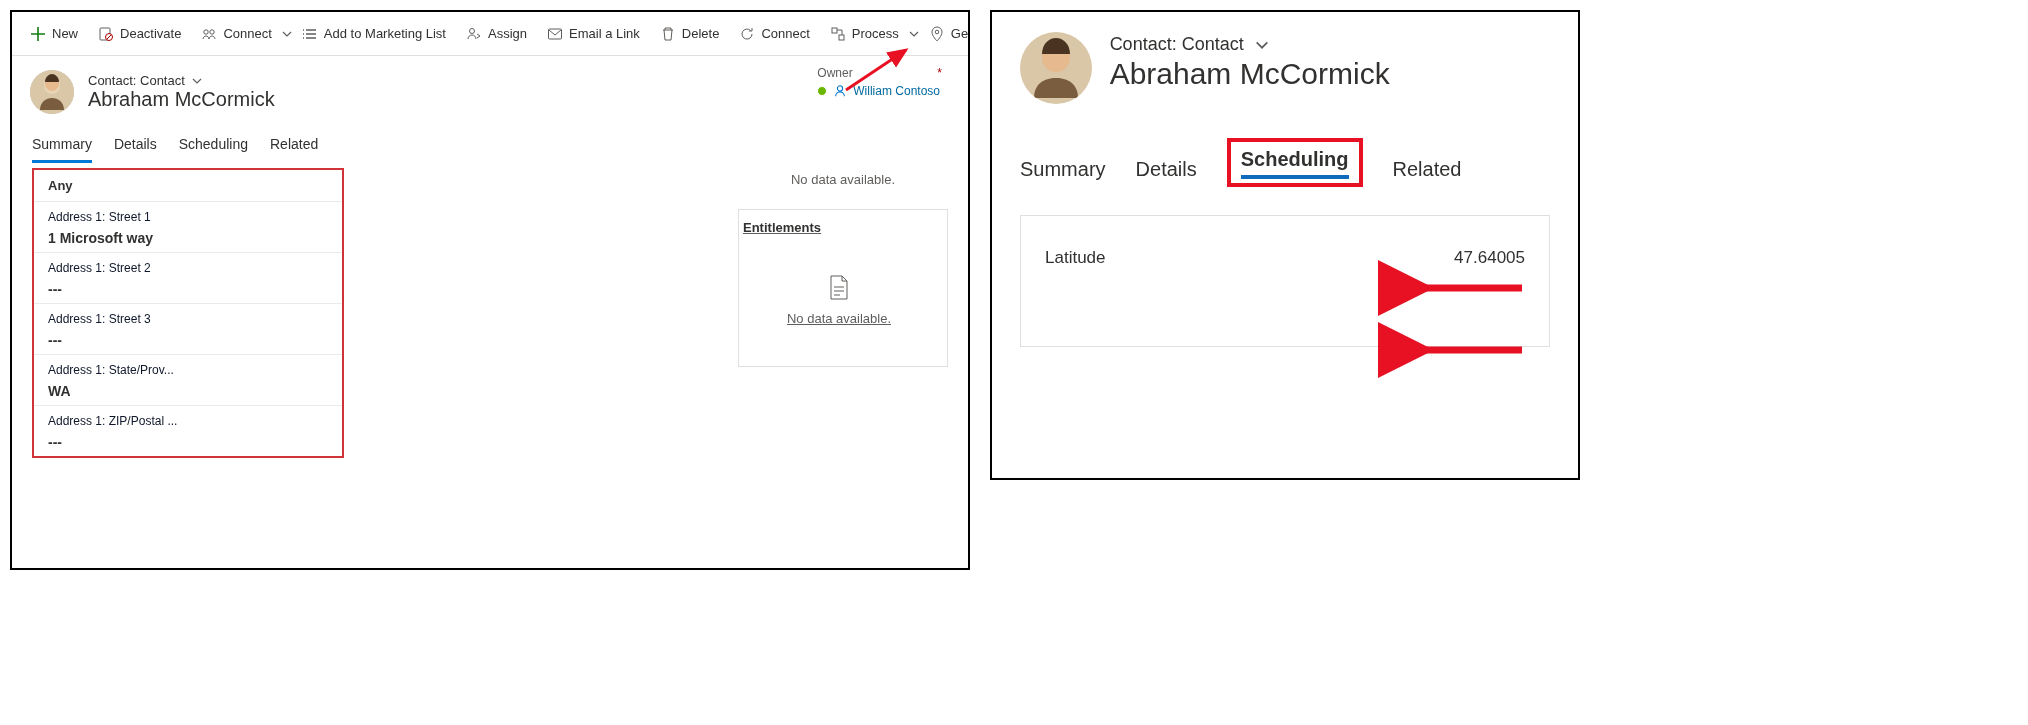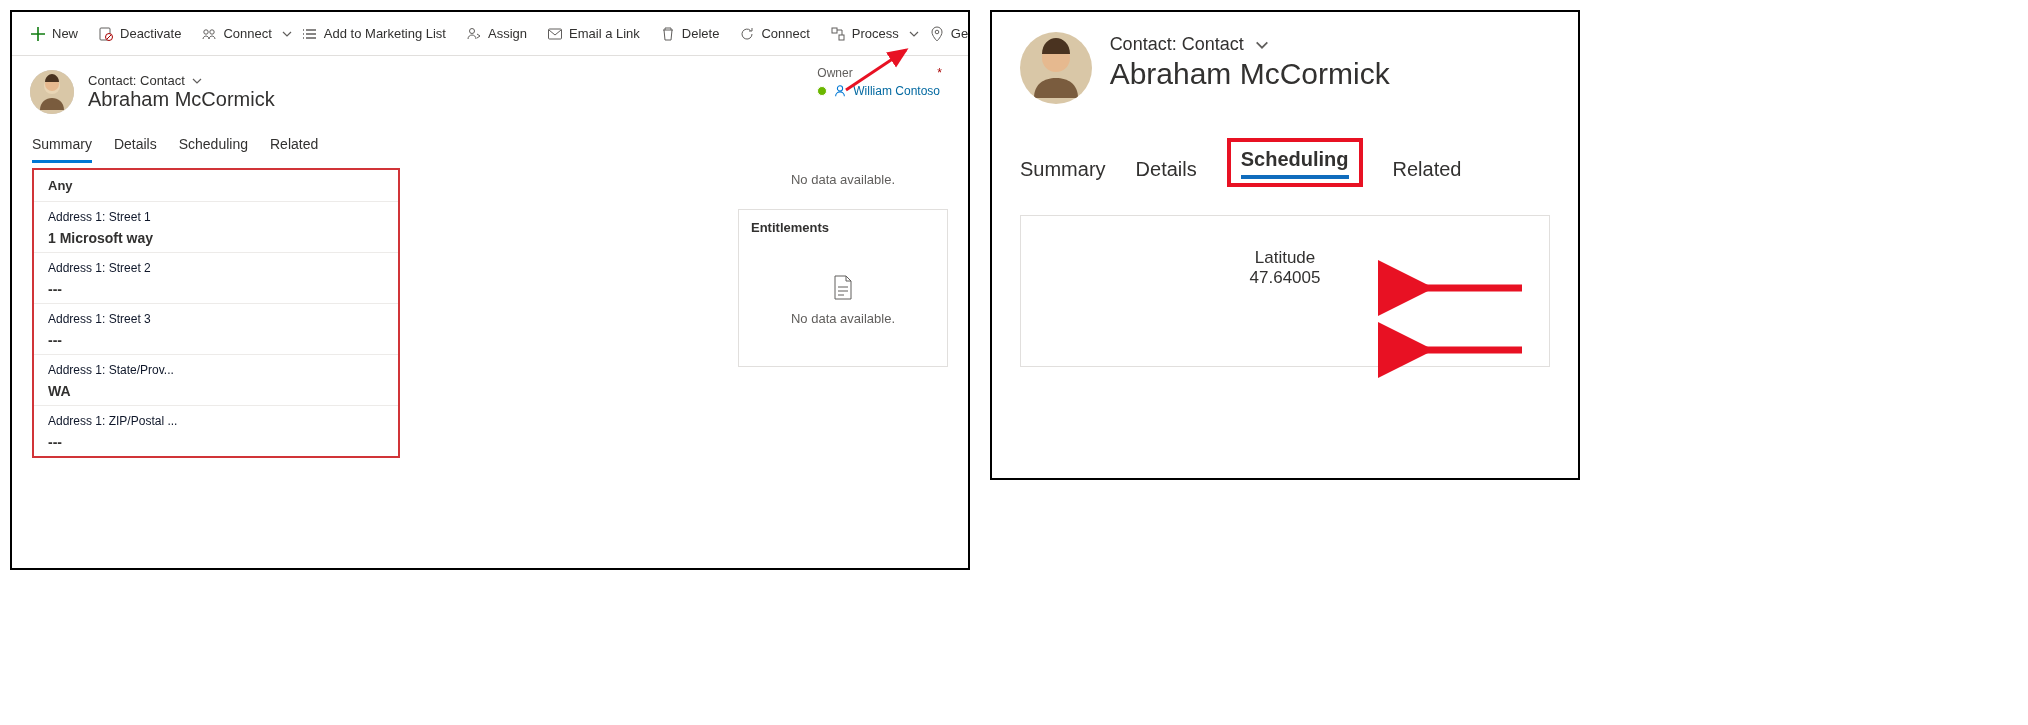--- a/index.html
+++ b/index.html
@@ -83,36 +83,37 @@
     gap: 22px;
     padding: 10px 20px 0 20px;
     border-bottom: 1px solid transparent;
   }
   .tab { padding: 6px 0 8px 0; cursor:pointer; font-size:14px; color:#323130;}
   .tab.active { border-bottom: 3px solid #0078d4; font-weight:400;}
 
   
   .body-row { display:flex; }
   .form-col {
-    width: 368px;
+    width: 312px;
     margin: 4px 0 0 20px;
     border-radius: 17px;
   }
   .sidecol {
     margin-left:auto;
     width: 230px;
     padding: 8px 20px 0 0;
     font-size:13px;
     color:#605e5c;
   }
   .sidecol .txt-center { text-align:center; }
   .ent-card {
     border:1px solid #e1dfdd;
     margin-top: 22px;
-    padding: 10px 12px 40px 12px;
+    padding: 10px 12px 40px 4px;
+    text-decoration: underline;
   }
   .ent-title { font-weight:600; color:#323130; font-size:13px; margin-bottom: 40px;}
   .doc-ic { display:flex; justify-content:center; margin-bottom:10px; color:#605e5c;}
 
   
   .form-list {
     border: 2px solid #d13438;
   }
   .fl-head {
     padding: 8px 14px;
@@ -145,21 +146,20 @@
     margin-top: 28px;
     padding: 14px 18px 60px 18px;
   }
   .coord-row {
     display:flex;
     justify-content:space-between;
     align-items:center;
     padding: 18px 6px;
     border-bottom:1px solid #edebe9;
     font-size:17px;
-    flex-direction:column;
   }
   .coord-row:last-child { border-bottom:none;}
   .coord-val { font-weight:400; }
 
   
   .arrow {
     position:absolute;
     pointer-events:none;
   }
   .arrow svg { overflow:visible; }

